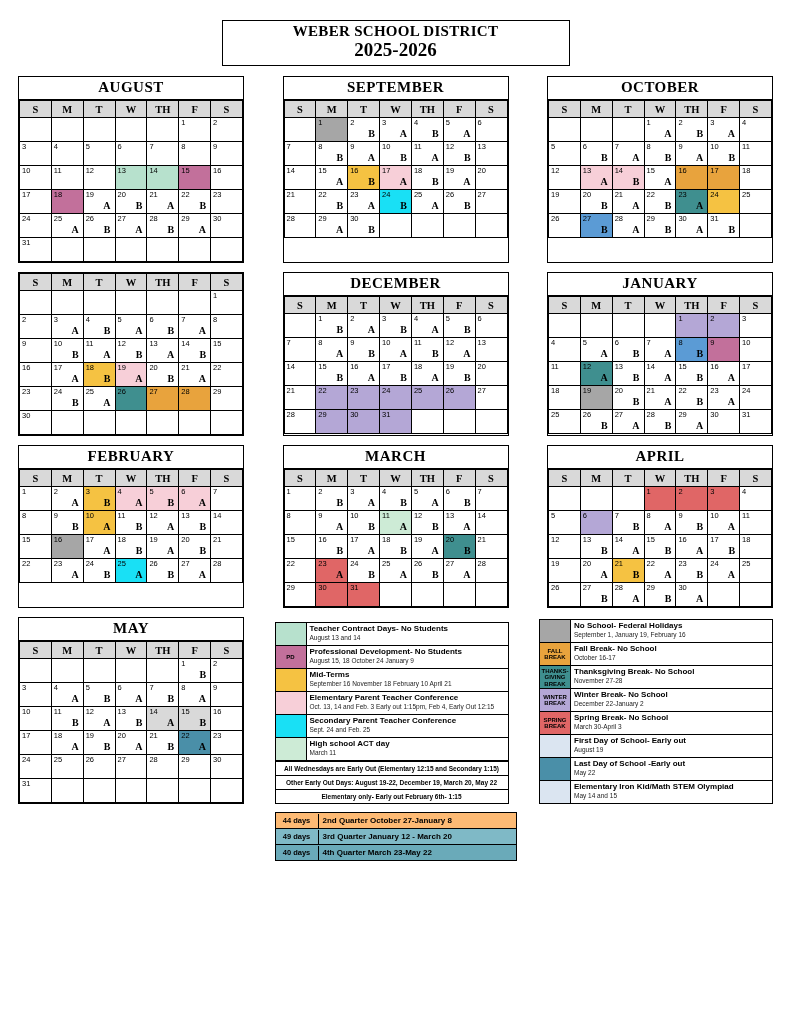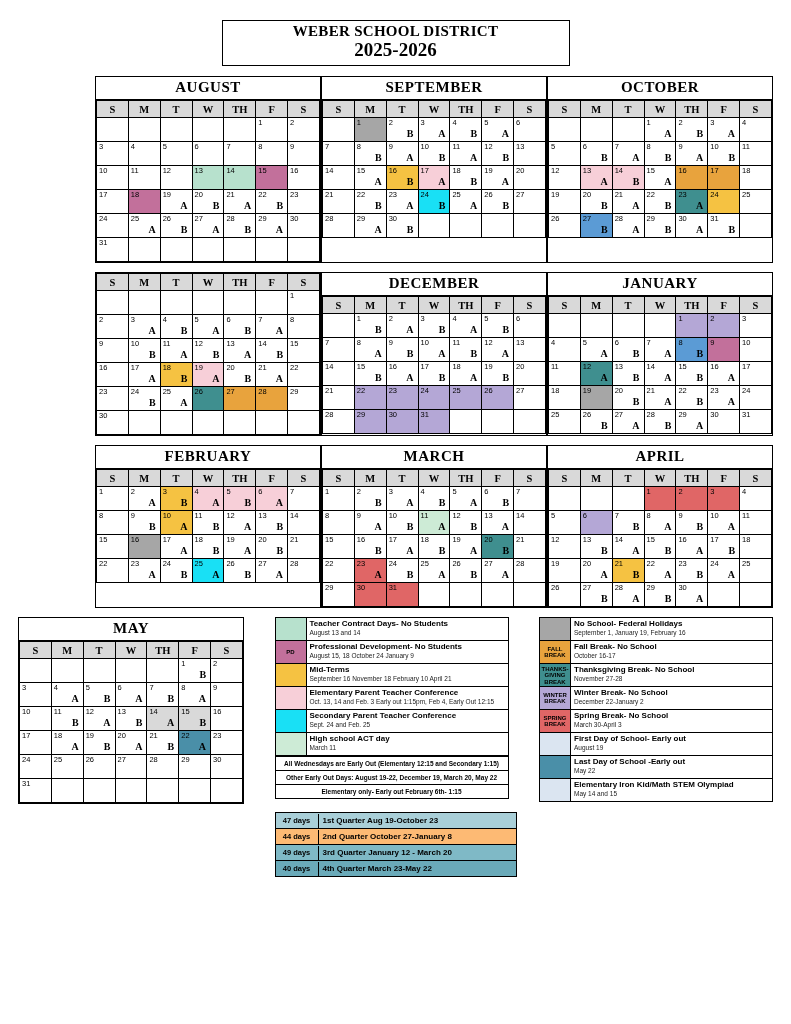--- a/index.html
+++ b/index.html
@@ -5,32 +5,32 @@
   html,body{margin:0;padding:0;background:#ffffff;}
   body{width:791px;height:1024px;font-family:"Liberation Sans",sans-serif;color:#000;}
   .page{position:relative;width:791px;height:1024px;box-sizing:border-box;padding:14px 18px;}
 
   
   .title-box{width:346px;margin:6px auto 10px auto;border:1px solid #000;text-align:center;padding:2px 0 5px 0;}
   .title-main{font-family:"Liberation Serif",serif;font-weight:bold;font-size:15px;letter-spacing:.3px;line-height:1.1;}
   .title-sub{font-family:"Liberation Serif",serif;font-weight:bold;font-size:19px;line-height:1.1;}
 
   
-  .months-row{display:flex;justify-content:flex-end;margin-bottom:9px;}
+  .months-row{display:flex;justify-content:space-between;margin-bottom:9px;}
   .month{width:226px;border:1px solid #000;box-sizing:border-box;background:#fff;}
   .month-title{font-family:"Liberation Serif",serif;font-weight:bold;font-size:15px;text-align:center;padding:2px 0 3px 0;border-bottom:1px solid #000;letter-spacing:.5px;}
   table.cal{border-collapse:collapse;width:100%;table-layout:fixed;}
   table.cal th{background:#d9d9d9;border:1px solid #000;font-size:10.5px;font-weight:bold;height:14px;font-family:"Liberation Serif",serif;}
   table.cal td{border:1px solid #000;height:23px;vertical-align:top;position:relative;padding:0;}
   .dn{position:absolute;top:1px;left:2px;font-size:7.5px;line-height:8px;}
   .lt{position:absolute;bottom:2px;right:4px;font-size:10px;font-weight:bold;font-family:"Liberation Serif",serif;}
   td.empty{background:#fff;}
 
   
-  .bottom-row{display:flex;justify-content:space-between;align-items:flex-start;margin-top:0;}
+  .bottom-row{display:flex;justify-content:space-between;align-items:flex-end;margin-top:0;}
   .legend{width:226px;border:1px solid #000;box-sizing:border-box;}
   .legend-wide{width:234px;}
   .leg-item{display:flex;border-bottom:1px solid #000;min-height:22px;}
   .leg-item:last-child{border-bottom:none;}
   .leg-sw{width:30px;flex:0 0 30px;border-right:1px solid #000;display:flex;align-items:center;justify-content:center;font-size:6px;font-weight:bold;text-align:center;line-height:6.5px;}
   .leg-txt{flex:1;padding:1px 3px;}
   .leg-t1{font-size:8px;font-weight:bold;line-height:10px;}
   .leg-t2{font-size:6.5px;line-height:8px;color:#222;}
   .leg-note{border-top:1px solid #000;text-align:center;font-size:6.5px;font-weight:bold;padding:2px 2px;line-height:9px;}
 
@@ -1588,24 +1588,20 @@
           <div class="leg-sw" style="background: rgb(219, 229, 241);"></div>
           <div class="leg-txt">
             <div class="leg-t1">Elementary Iron Kid/Math STEM Olympiad</div>
             <div class="leg-t2">May 14 and 15</div>
           </div>
         </div>
       </div>
   </div>
 
   <div class="quarters" id="quarters">
-      <div class="q-row" style="background: rgb(169, 207, 216);">
-        <div class="q-days">47 days</div>
-        <div class="q-lbl">1st Quarter Aug 19-October 23</div>
-      </div>
       <div class="q-row" style="background: #fdba74;">
         <div class="q-days">44 days</div>
         <div class="q-lbl">2nd Quarter October 27-January 8</div>
       </div>
       <div class="q-row" style="background: rgb(127, 185, 198);">
         <div class="q-days">49 days</div>
         <div class="q-lbl">3rd Quarter January 12 - March 20</div>
       </div>
       <div class="q-row" style="background: rgb(106, 170, 185);">
         <div class="q-days">40 days</div>

